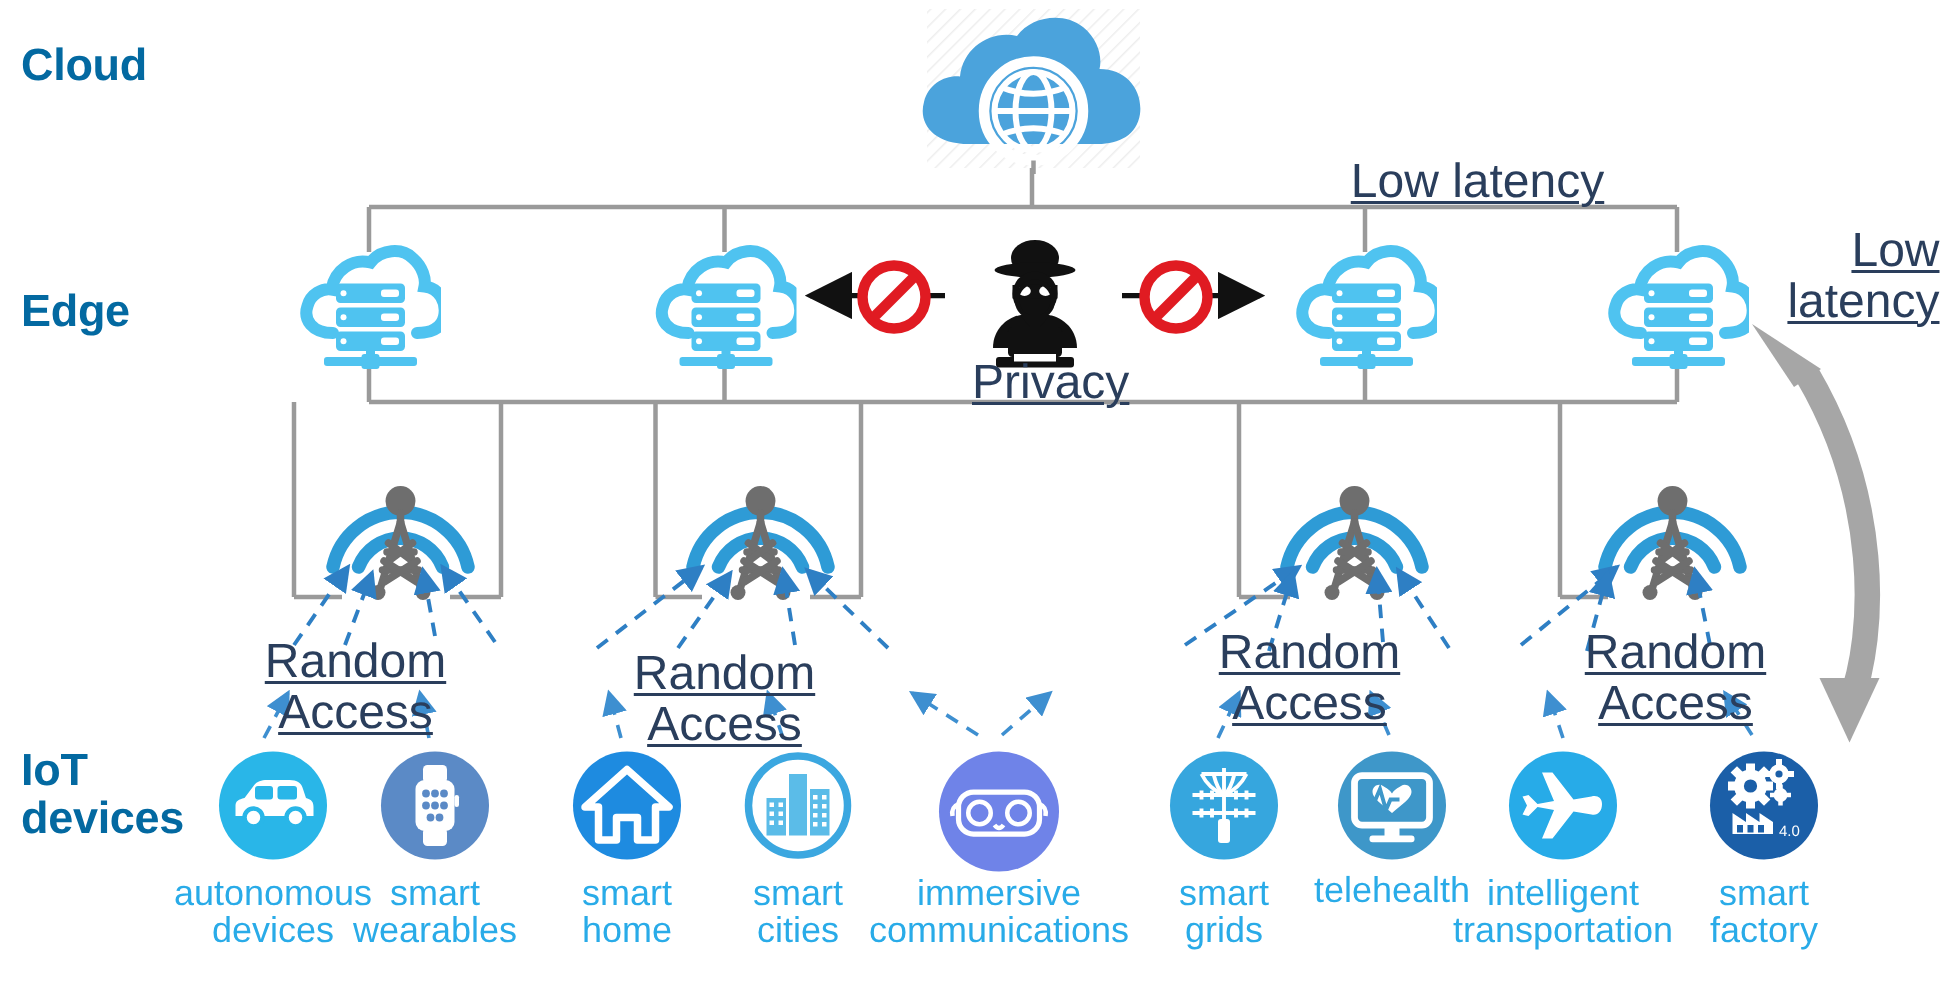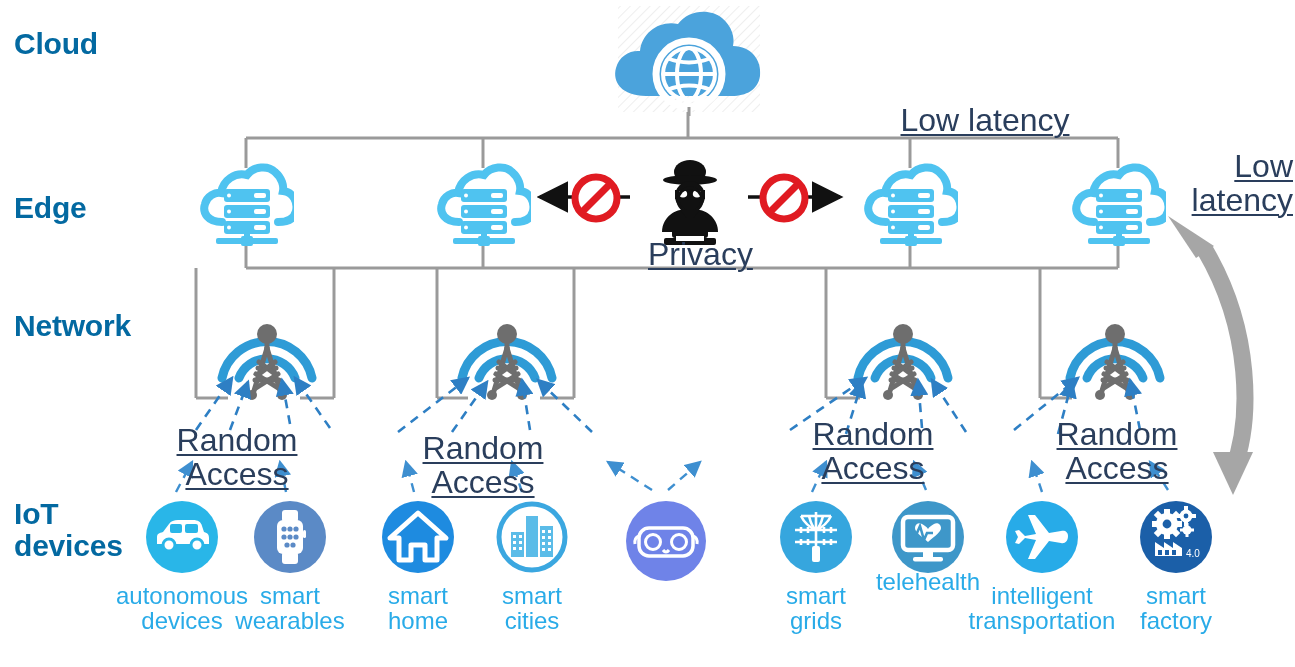--- a/index.html
+++ b/index.html
@@ -48,21 +48,20 @@
 
   svg.ov{ position:absolute; left:0; top:0; width:1295px; height:667px; overflow:visible; pointer-events:none;}
 </style>
 </head>
 <body>
 
 <div id="stage">
 
   <div class="layer-label" style="left:14px; top:28px;">Cloud</div>
   <div class="layer-label" style="left:14px; top:192px;">Edge</div>
-  <div class="layer-label" style="left:14px; top:310px;">Network</div>
   <div class="layer-label" style="left:14px; top:498px;">IoT
 devices</div>
 
   <svg class="ov" viewBox="0 0 1295 667">
     <g stroke="#9A9A9A" stroke-width="3" fill="none">
 
       <line x1="688" y1="112" x2="688" y2="138"></line>
 
       <line x1="246" y1="138" x2="1118" y2="138"></line>
 
@@ -501,20 +500,22 @@
     <svg viewBox="0 0 82 82" width="82" height="82">
       <circle cx="41" cy="41" r="40" fill="#6F83E8"></circle>
       <rect x="14" y="28" width="54" height="28" rx="10" fill="none" stroke="#ffffff" stroke-width="3.5"></rect>
       <circle cx="28" cy="42" r="7.5" fill="none" stroke="#ffffff" stroke-width="3"></circle>
       <circle cx="54" cy="42" r="7.5" fill="none" stroke="#ffffff" stroke-width="3"></circle>
       <path d="M38 50 Q41 54 44 50" fill="none" stroke="#ffffff" stroke-width="3"></path>
       <path d="M14 36 Q9 38 10 44" fill="none" stroke="#ffffff" stroke-width="3"></path>
       <path d="M68 36 Q73 38 72 44" fill="none" stroke="#ffffff" stroke-width="3"></path>
     </svg>
   </div>
+  <div class="dev-label ctr" style="left:666px; top:583px; width:240px;">immersive
+communications</div>
 
   <div class="node" style="left:779px; top:500px; width:74px; height:74px;">
     <svg viewBox="0 0 74 74" width="74" height="74">
       <circle cx="37" cy="37" r="36" fill="#36A6DE"></circle>
       <g stroke="#ffffff" stroke-width="2.6" fill="none">
         <line x1="37" y1="12" x2="37" y2="62"></line>
         <line x1="16" y1="30" x2="58" y2="30"></line>
         <line x1="16" y1="42" x2="58" y2="42"></line>
         <line x1="22" y1="16" x2="52" y2="16"></line>
         <path d="M22 16 C26 24 32 28 37 30"></path>
@@ -540,21 +541,21 @@
     <svg viewBox="0 0 74 74" width="74" height="74">
       <circle cx="37" cy="37" r="36" fill="#3E97C9"></circle>
       <rect x="12" y="17" width="50" height="33" rx="5" fill="none" stroke="#ffffff" stroke-width="4.5"></rect>
       <rect x="32" y="50" width="10" height="9" fill="#ffffff"></rect>
       <rect x="22" y="57" width="30" height="4.5" rx="2" fill="#ffffff"></rect>
       <path d="M37 42 C30 36 24 32 24 28 C24 24 28 22 31 24 C33 25 36 27 37 29
                C38 27 41 25 43 24 C46 22 50 24 50 28 C50 32 44 36 37 42 Z" fill="#ffffff"></path>
       <path d="M18 33 L26 33 L29 26 L33 40 L36 33 L42 33" fill="none" stroke="#3E97C9" stroke-width="2.6"></path>
     </svg>
   </div>
-  <div class="dev-label ctr" style="left:928px; top:569px; width:140px;">telehealth</div>
+  <div class="dev-label ctr" style="left:928px; top:581px; width:140px;">telehealth</div>
 
   <div class="node" style="left:1005px; top:500px; width:74px; height:74px;">
     <svg viewBox="0 0 74 74" width="74" height="74">
       <circle cx="37" cy="37" r="36" fill="#27ABE8"></circle>
       <path d="M63 36 C63 32 60 30 56 31 L44 33 L30 15 L23 15 L31 34 L20 36
                L14 30 L10 31 L13 37 L10 43 L14 44 L20 38 L31 40 L23 59 L30 59 L44 41
                L56 43 C60 44 63 41 63 36 Z" fill="#ffffff"></path>
     </svg>
   </div>
   <div class="dev-label ctr" style="left:1042px; top:583px; width:210px;">intelligent

